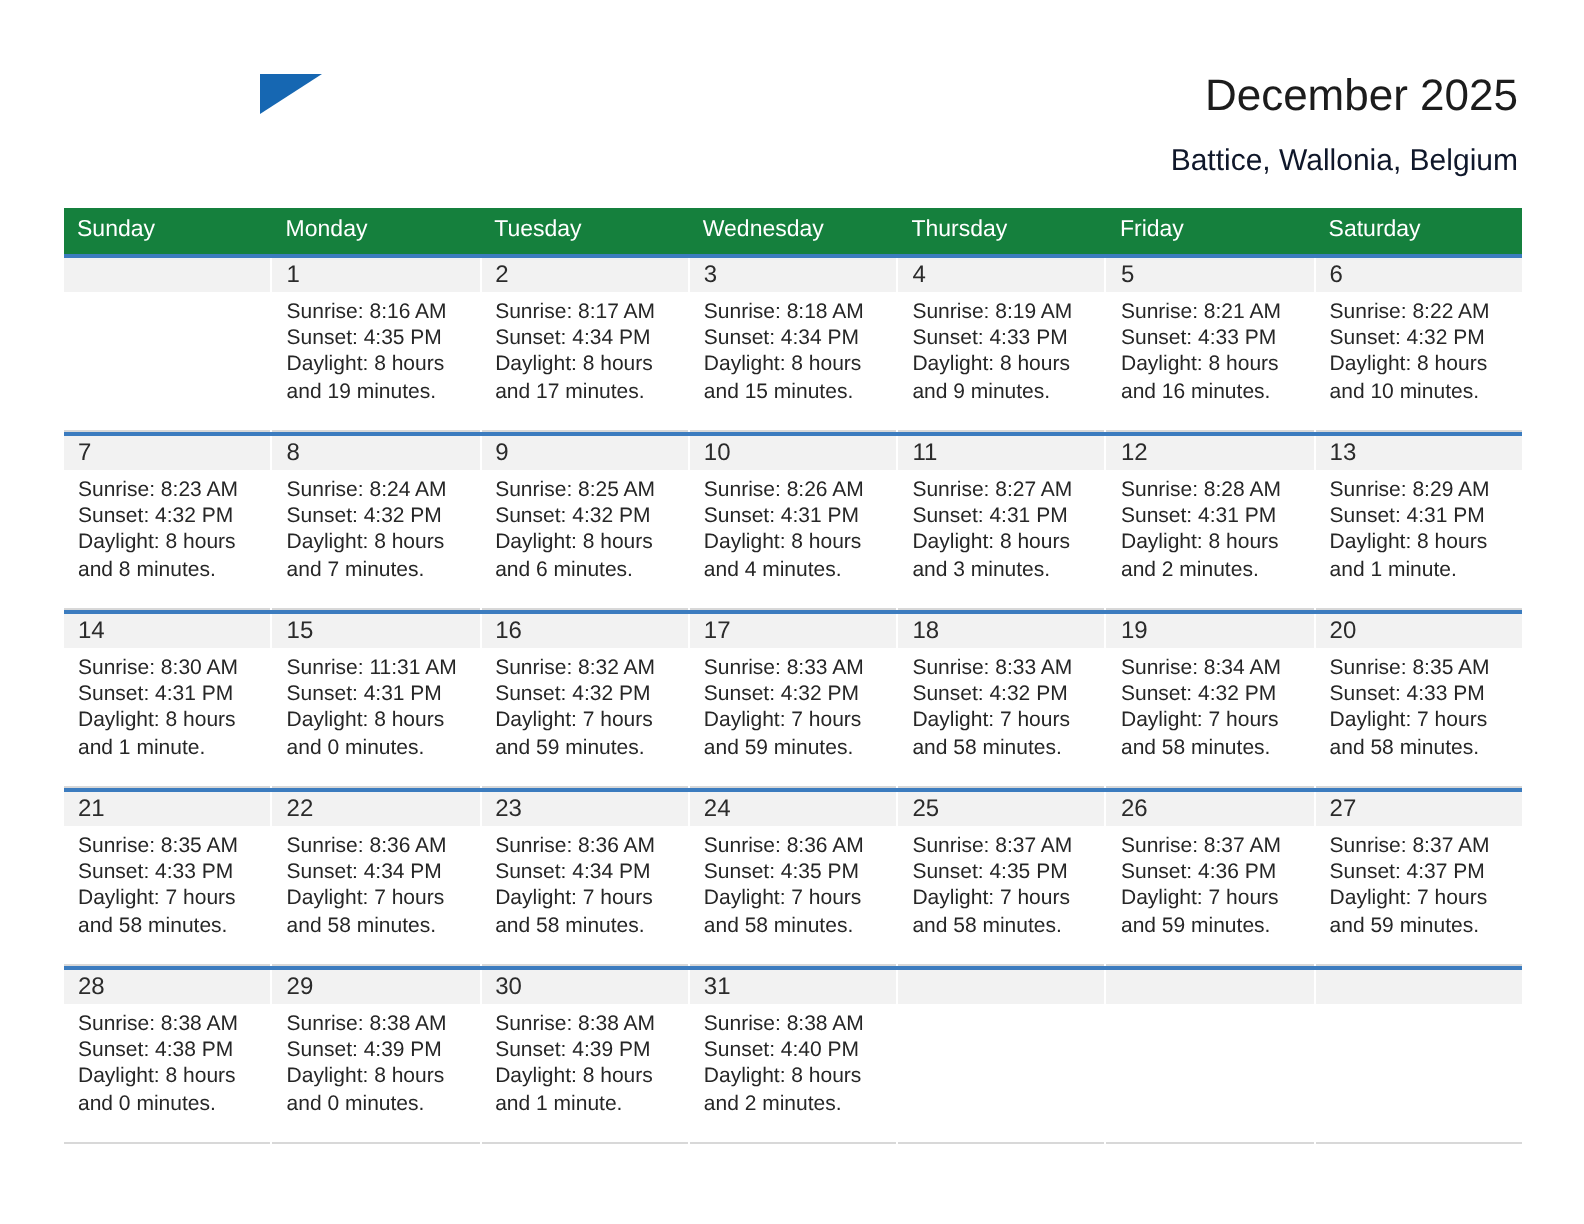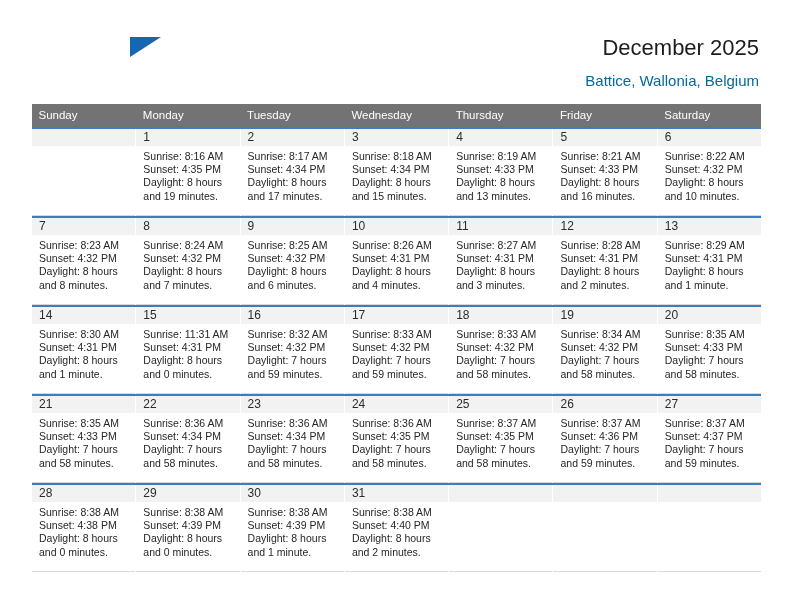--- a/index.html
+++ b/index.html
@@ -74,36 +74,36 @@
     font-size: 22px;
     line-height: 36px;
     color: #1c1c1c;
     font-weight: normal;
     white-space: nowrap;
   }
   .cal-subtitle {
     font-size: 15px;
     line-height: 20px;
     margin-top: 5px;
-    color: #0369a1;
+    color: #0f172a;
     white-space: nowrap;
   }
 
   
   .calendar {
     position: absolute;
     left: 31px;
     top: 104px;
     width: 730px;
     border-collapse: collapse;
     table-layout: fixed;
   }
 
   .calendar th {
-    background: #737373;
+    background: #15803d;
     color: #ffffff;
     font-weight: normal;
     font-size: 11.5px;
     line-height: 13px;
     text-align: left;
     padding: 5px 0 5px 7px;
     border: none;
   }
 
   .week-row > td {
@@ -246,21 +246,21 @@
               </div>
             </div>
           </td>
           <td>
             <div class="cell">
               <div class="daynum-band">4</div>
               <div class="cell-body">
                 <div>Sunrise: 8:19 AM</div>
                 <div>Sunset: 4:33 PM</div>
                 <div>Daylight: 8 hours</div>
-                <div>and 13 minutes.</div>
+                <div>and 9 minutes.</div>
               </div>
             </div>
           </td>
           <td>
             <div class="cell">
               <div class="daynum-band">5</div>
               <div class="cell-body">
                 <div>Sunrise: 8:21 AM</div>
                 <div>Sunset: 4:33 PM</div>
                 <div>Daylight: 8 hours</div>

